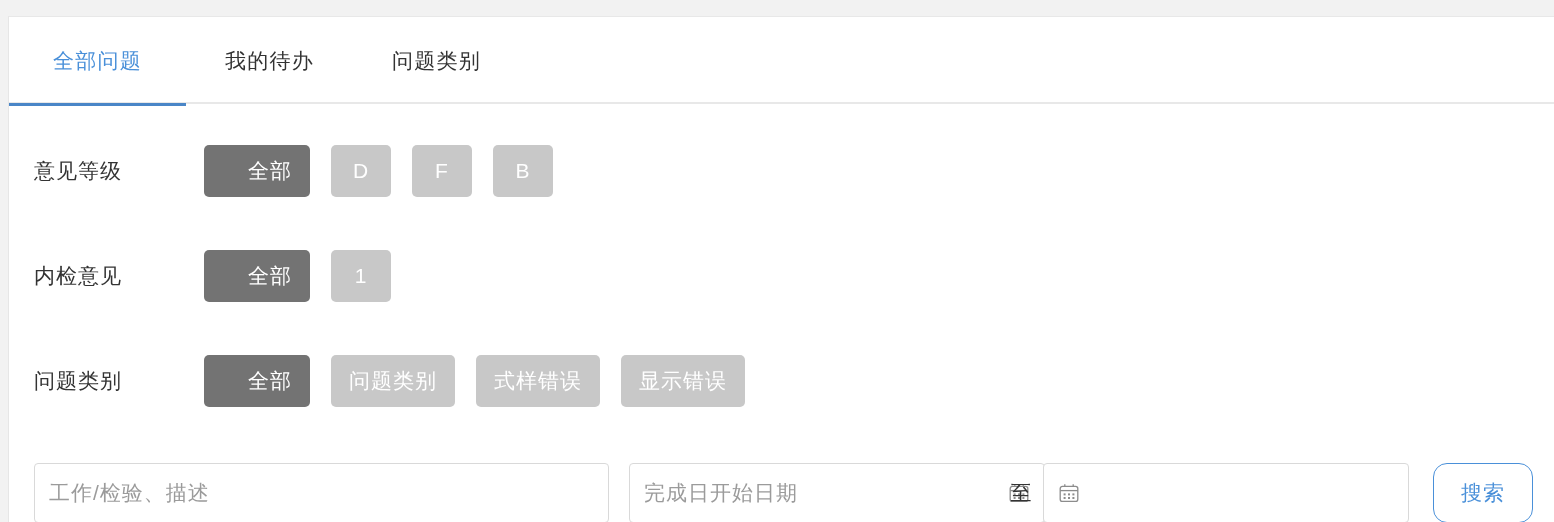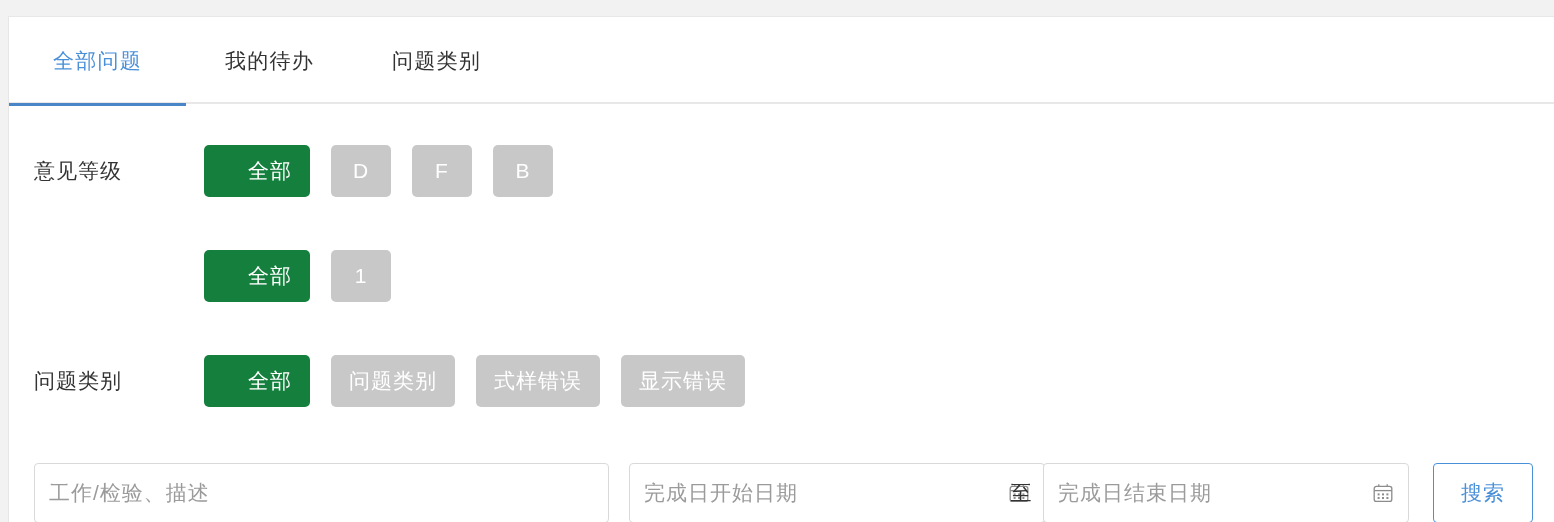--- a/index.html
+++ b/index.html
@@ -105,21 +105,21 @@
     font-family: inherit;
     font-size: 21px;
     letter-spacing: 1px;
     display: inline-flex;
     align-items: center;
     justify-content: center;
     cursor: pointer;
     white-space: nowrap;
   }
   .chip.active {
-    background: #15803d;
+    background: #737373;
     padding-left: 44px;
   }
   .chip.wide { min-width: 92px; }
 
   
   #search-row {
     position: absolute;
     left: 0;
     top: 446px;
     width: 1546px;
@@ -170,21 +170,21 @@
     color: #333333;
   }
 
   #search-button {
     position: absolute;
     left: 1424px;
     top: 0;
     width: 100px;
     height: 60px;
     border: 1px solid #4a90d9;
-    border-radius: 4px;
+    border-radius: 14px;
     background: #ffffff;
     color: #4a90d9;
     font-family: inherit;
     font-size: 21px;
     letter-spacing: 1px;
     cursor: pointer;
     display: flex;
     align-items: center;
     justify-content: center;
   }
@@ -210,20 +210,21 @@
     <div class="filter-label">意见等级</div>
     <div class="chips">
       <button class="chip wide active">全部</button>
       <button class="chip">D</button>
       <button class="chip">F</button>
       <button class="chip">B</button>
     </div>
   </div>
 
   <div class="filter-row" id="row-1">
+    <div class="filter-label">内检意见</div>
     <div class="chips">
       <button class="chip wide active">全部</button>
       <button class="chip">1</button>
     </div>
   </div>
 
   <div class="filter-row" id="row-2">
     <div class="filter-label">问题类别</div>
     <div class="chips">
       <button class="chip wide active">全部</button>
@@ -255,21 +256,20 @@
             <rect x="10" y="15" width="2" height="2"></rect>
             <rect x="14.4" y="15" width="2" height="2"></rect>
           </g>
         </svg>
       </span>
     </div>
 
     <div id="date-sep">至</div>
 
     <div class="field" id="field-date-end">
-      <span class="ph">完成日结束日期</span>
       <span class="cal-icon">
         <svg width="22" height="22" viewBox="0 0 22 22" fill="none" stroke="#8c8c8c" stroke-width="1.3">
           <rect x="2.2" y="4.4" width="17.6" height="15" rx="2.2"></rect>
           <line x1="2.2" y1="8.6" x2="19.8" y2="8.6"></line>
           <line x1="6.8" y1="2.2" x2="6.8" y2="5"></line>
           <line x1="15.2" y1="2.2" x2="15.2" y2="5"></line>
           <g fill="#8c8c8c" stroke="none">
             <rect x="5.6" y="11.4" width="2" height="2"></rect>
             <rect x="10" y="11.4" width="2" height="2"></rect>
             <rect x="14.4" y="11.4" width="2" height="2"></rect>

